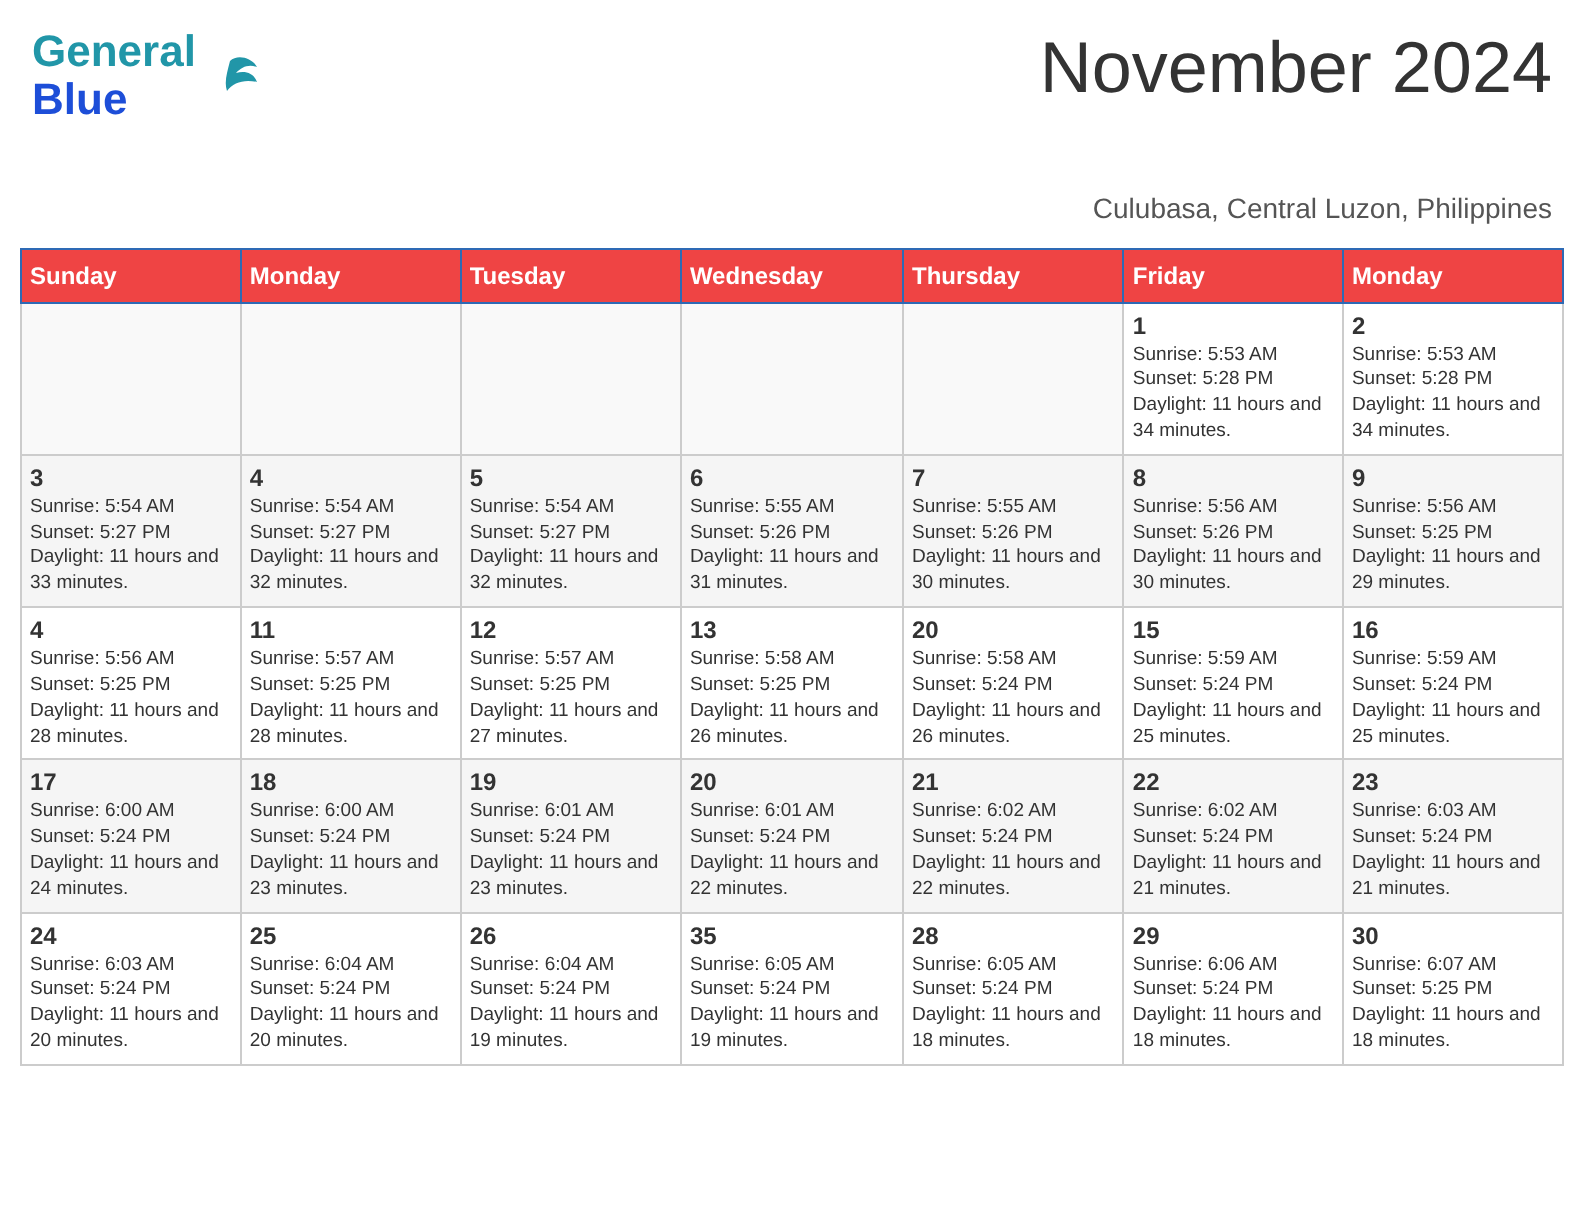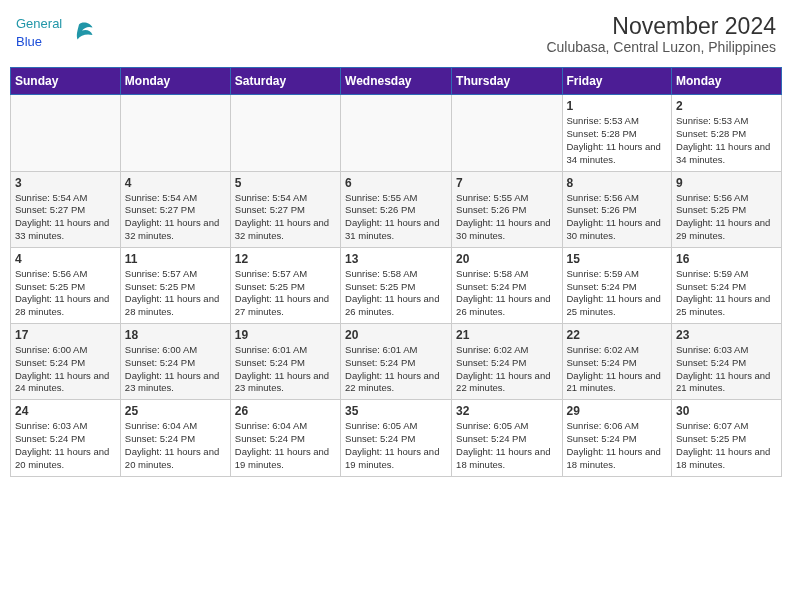--- a/index.html
+++ b/index.html
@@ -16,53 +16,54 @@
       align-items: flex-start;
       margin-bottom: 8px;
       padding: 4px 6px;
     }
     .logo {
       display: flex;
       flex-direction: column;
       align-items: flex-start;
     }
     .logo-text {
-      font-size: 13px;
-      font-weight: normal;
+      font-size: 22px;
+      font-weight: bold;
       color: #333;
       line-height: 1.1;
     }
     .logo-text span {
       color: #2196a8;
     }
     .logo-row {
       display: flex;
       align-items: center;
       gap: 2px;
     }
     .title-block {
       text-align: right;
     }
     .month-title {
-      font-size: 23px;
+      font-size: 36px;
       font-weight: normal;
       color: #333;
       line-height: 1.1;
     }
     .location {
       font-size: 14px;
       color: #555;
+      margin-top: 42px;
     }
     .calendar {
       width: 100%;
       border-collapse: collapse;
       border: 1px solid #ccc;
     }
     .calendar th {
-      background: #4c1d95;
+      background: #ef4444;
       color: #fff;
       font-size: 12px;
       font-weight: bold;
       padding: 6px 4px;
       text-align: left;
       border: 1px solid #2e6ab5;
     }
     .calendar td {
       vertical-align: top;
       border: 1px solid #ccc;
@@ -119,21 +120,21 @@
     <div class="month-title">November 2024</div>
     <div class="location">Culubasa, Central Luzon, Philippines</div>
   </div>
 </div>
 
 <table class="calendar">
   <thead>
     <tr>
     <th>Sunday</th>
         <th>Monday</th>
-        <th>Saturday</th>
+        <th>Tuesday</th>
         <th>Wednesday</th>
         <th>Thursday</th>
         <th>Friday</th>
         <th>Monday</th>
       </tr>
   </thead>
   <tbody id="calendar-body">
   <tr class="row-odd">
         <td class="empty"></td>
         <td class="empty"></td>
@@ -331,21 +332,21 @@
 and 19 minutes.</div>
         </td>
         <td>
           <span class="day-num">35</span>
           <div class="day-info">Sunrise: 6:05 AM
 Sunset: 5:24 PM
 Daylight: 11 hours
 and 19 minutes.</div>
         </td>
         <td>
-          <span class="day-num">32</span>
+          <span class="day-num">28</span>
           <div class="day-info">Sunrise: 6:05 AM
 Sunset: 5:24 PM
 Daylight: 11 hours
 and 18 minutes.</div>
         </td>
         <td>
           <span class="day-num">29</span>
           <div class="day-info">Sunrise: 6:06 AM
 Sunset: 5:24 PM
 Daylight: 11 hours

